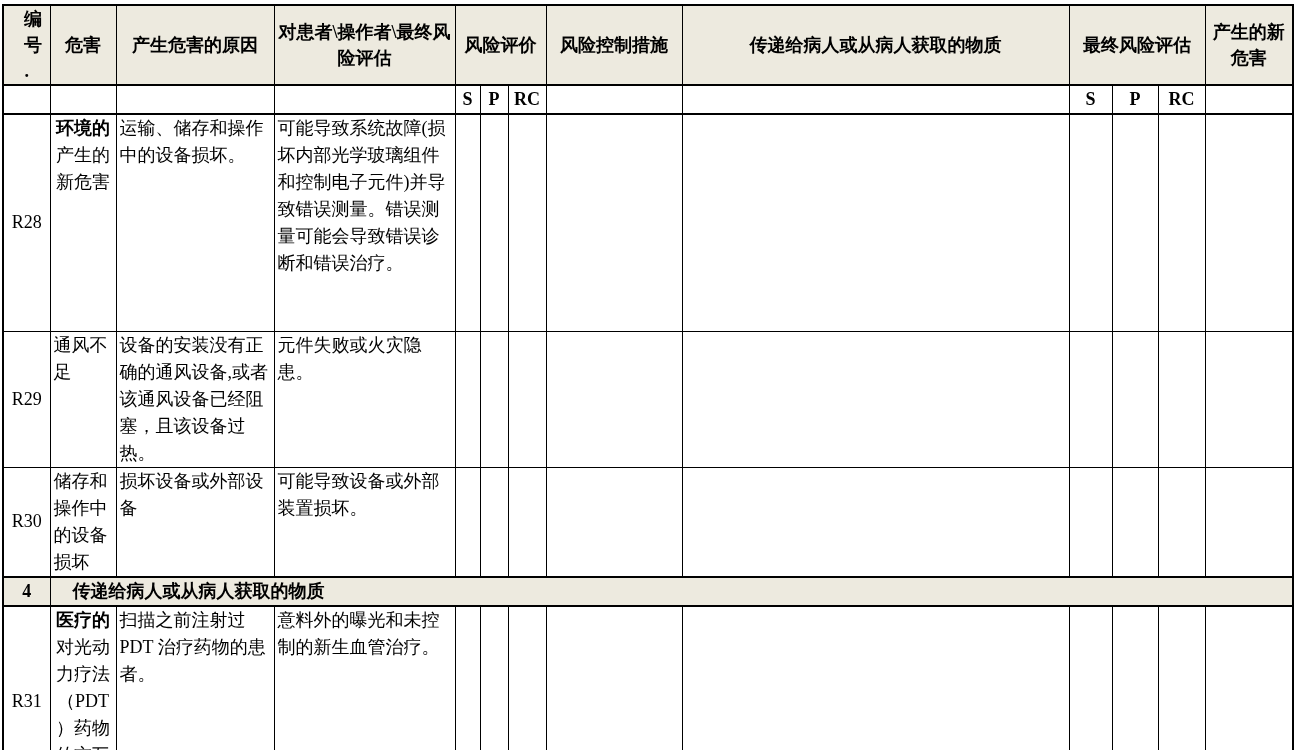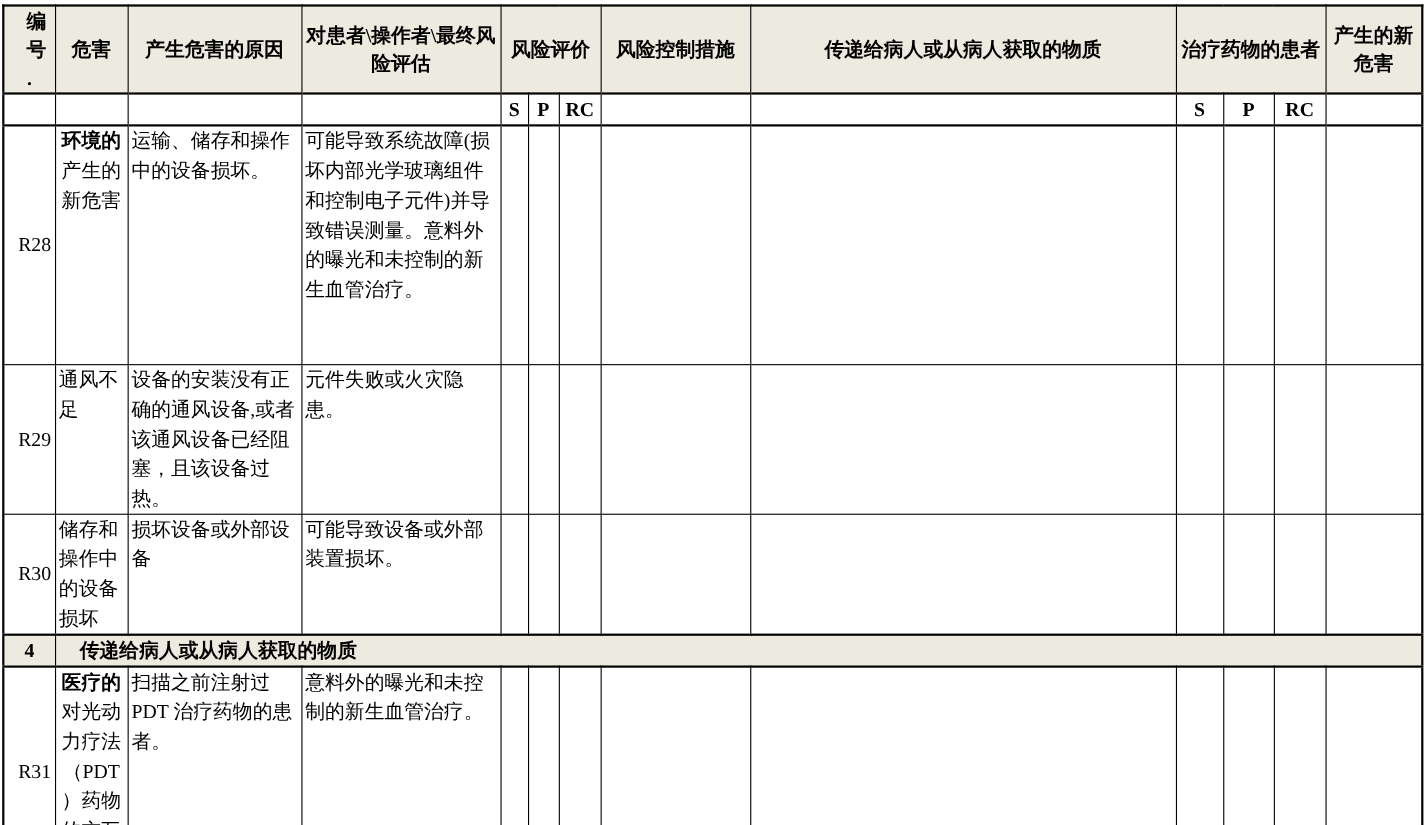--- a/index.html
+++ b/index.html
@@ -45,21 +45,21 @@
   tr.hrow2 { height: 27px; }
   tr.hrow2 > th {
     background: #ffffff;
     font-weight: bold;
     text-align: center;
     vertical-align: middle;
     border-bottom-width: 2px;
   }
   
   td.cell-id {
-    text-align: right;
+    text-align: center;
     vertical-align: middle;
   }
   td.cell-hazard .cat {
     font-weight: bold;
     display: block;
   }
   td.hz-center { text-align: center; }
   td.hz-center .cat { text-align: center; }
   tr.row-r28 { height: 217px; }
   tr.row-r29 { height: 111px; }
@@ -99,21 +99,21 @@
     </colgroup>
     <thead>
       <tr class="hrow1">
         <th class="hdr-id">编号.</th>
         <th>危害</th>
         <th>产生危害的原因</th>
         <th>对患者\操作者\最终风险评估</th>
         <th colspan="3">风险评价</th>
         <th>风险控制措施</th>
         <th>传递给病人或从病人获取的物质</th>
-        <th colspan="3">治疗药物的患者</th>
+        <th colspan="3">最终风险评估</th>
         <th>产生的新危害</th>
       </tr>
       <tr class="hrow2">
         <th></th>
         <th></th>
         <th></th>
         <th></th>
         <th>S</th>
         <th>P</th>
         <th>RC</th>
@@ -125,21 +125,21 @@
         <th></th>
       </tr>
     </thead>
     <tbody>
       <tr class="row-r28">
         <td class="cell-id">R28</td>
         <td class="cell-hazard hz-center">
           <span class="cat">环境的</span><span>产生的新危害</span>
         </td>
         <td>运输、储存和操作中的设备损坏。</td>
-        <td>可能导致系统故障(损坏内部光学玻璃组件和控制电子元件)并导致错误测量。意料外的曝光和未控制的新生血管治疗。</td>
+        <td>可能导致系统故障(损坏内部光学玻璃组件和控制电子元件)并导致错误测量。错误测量可能会导致错误诊断和错误治疗。</td>
         <td></td>
         <td></td>
         <td></td>
         <td></td>
         <td></td>
         <td></td>
         <td></td>
         <td></td>
         <td></td>
       </tr>

